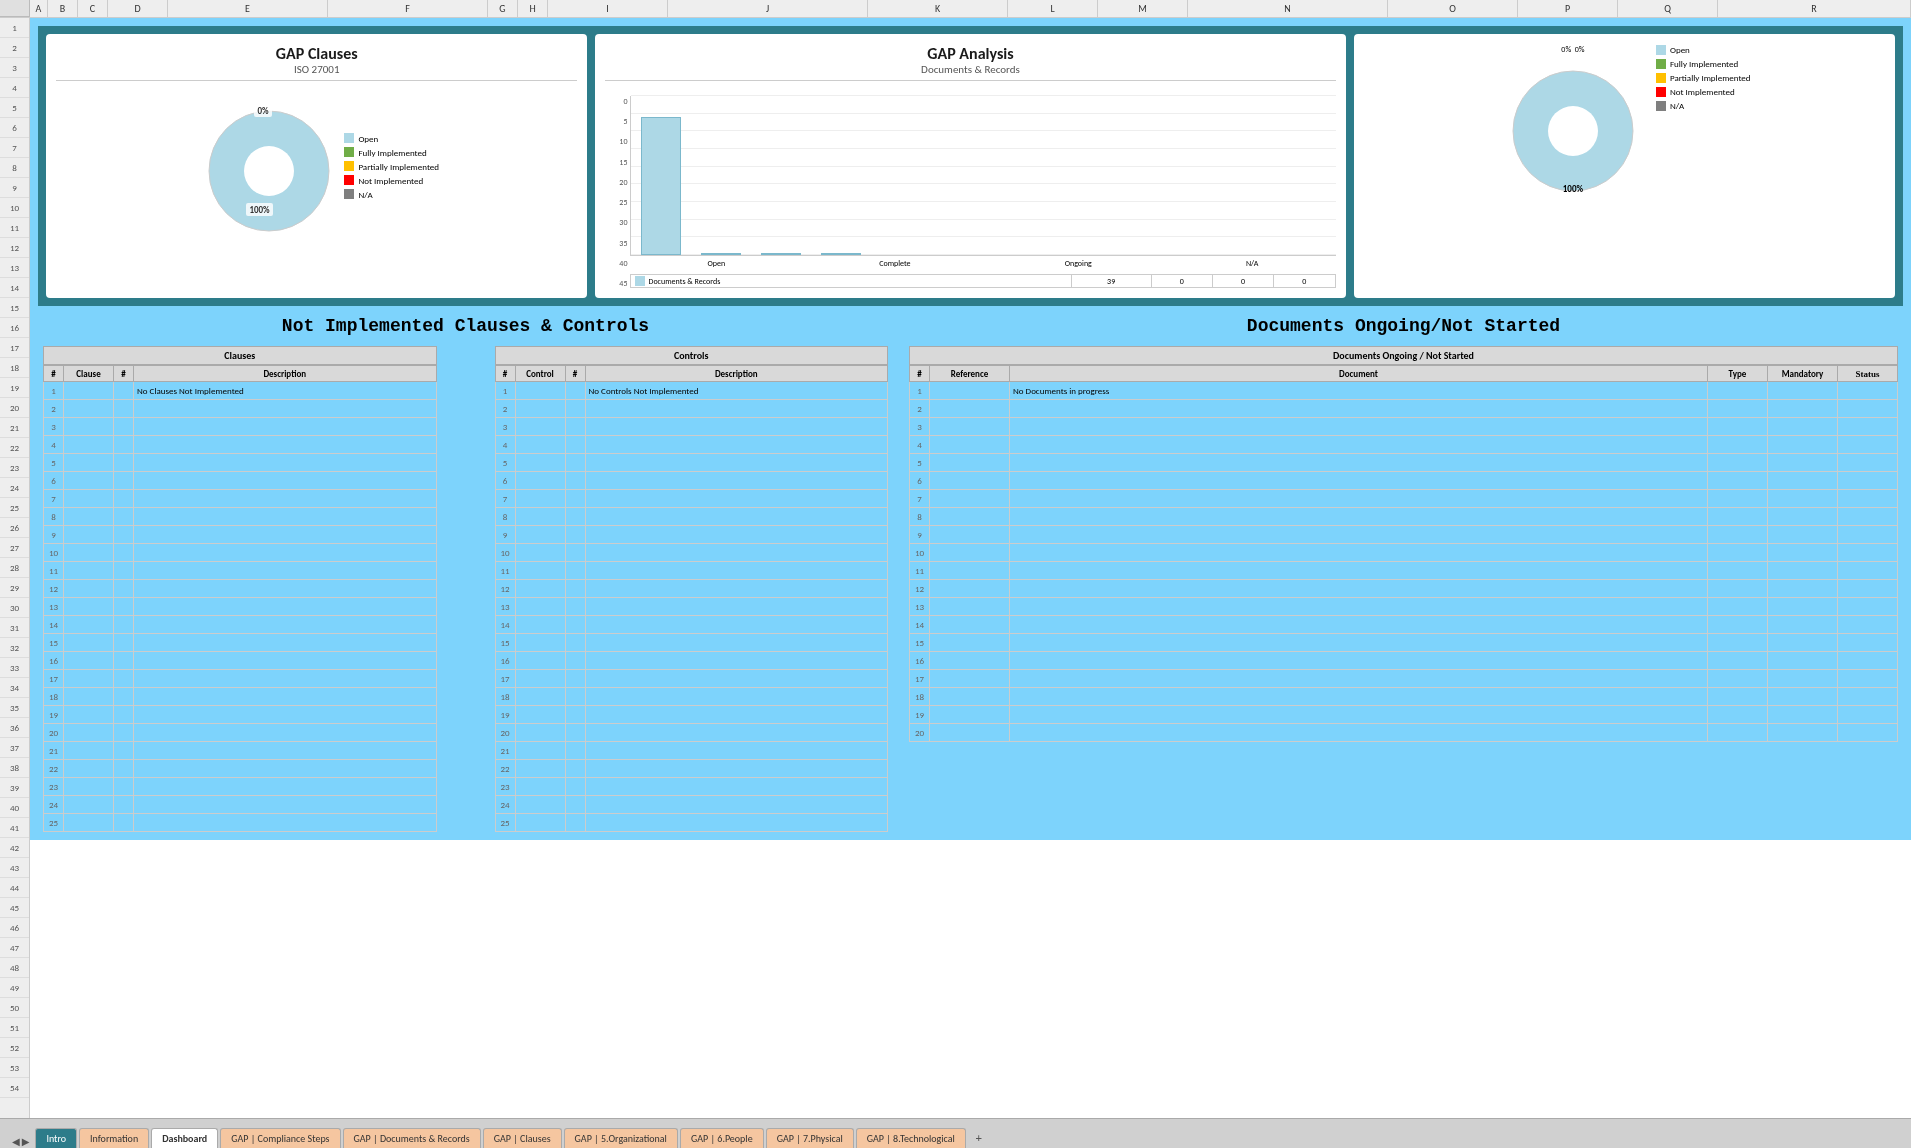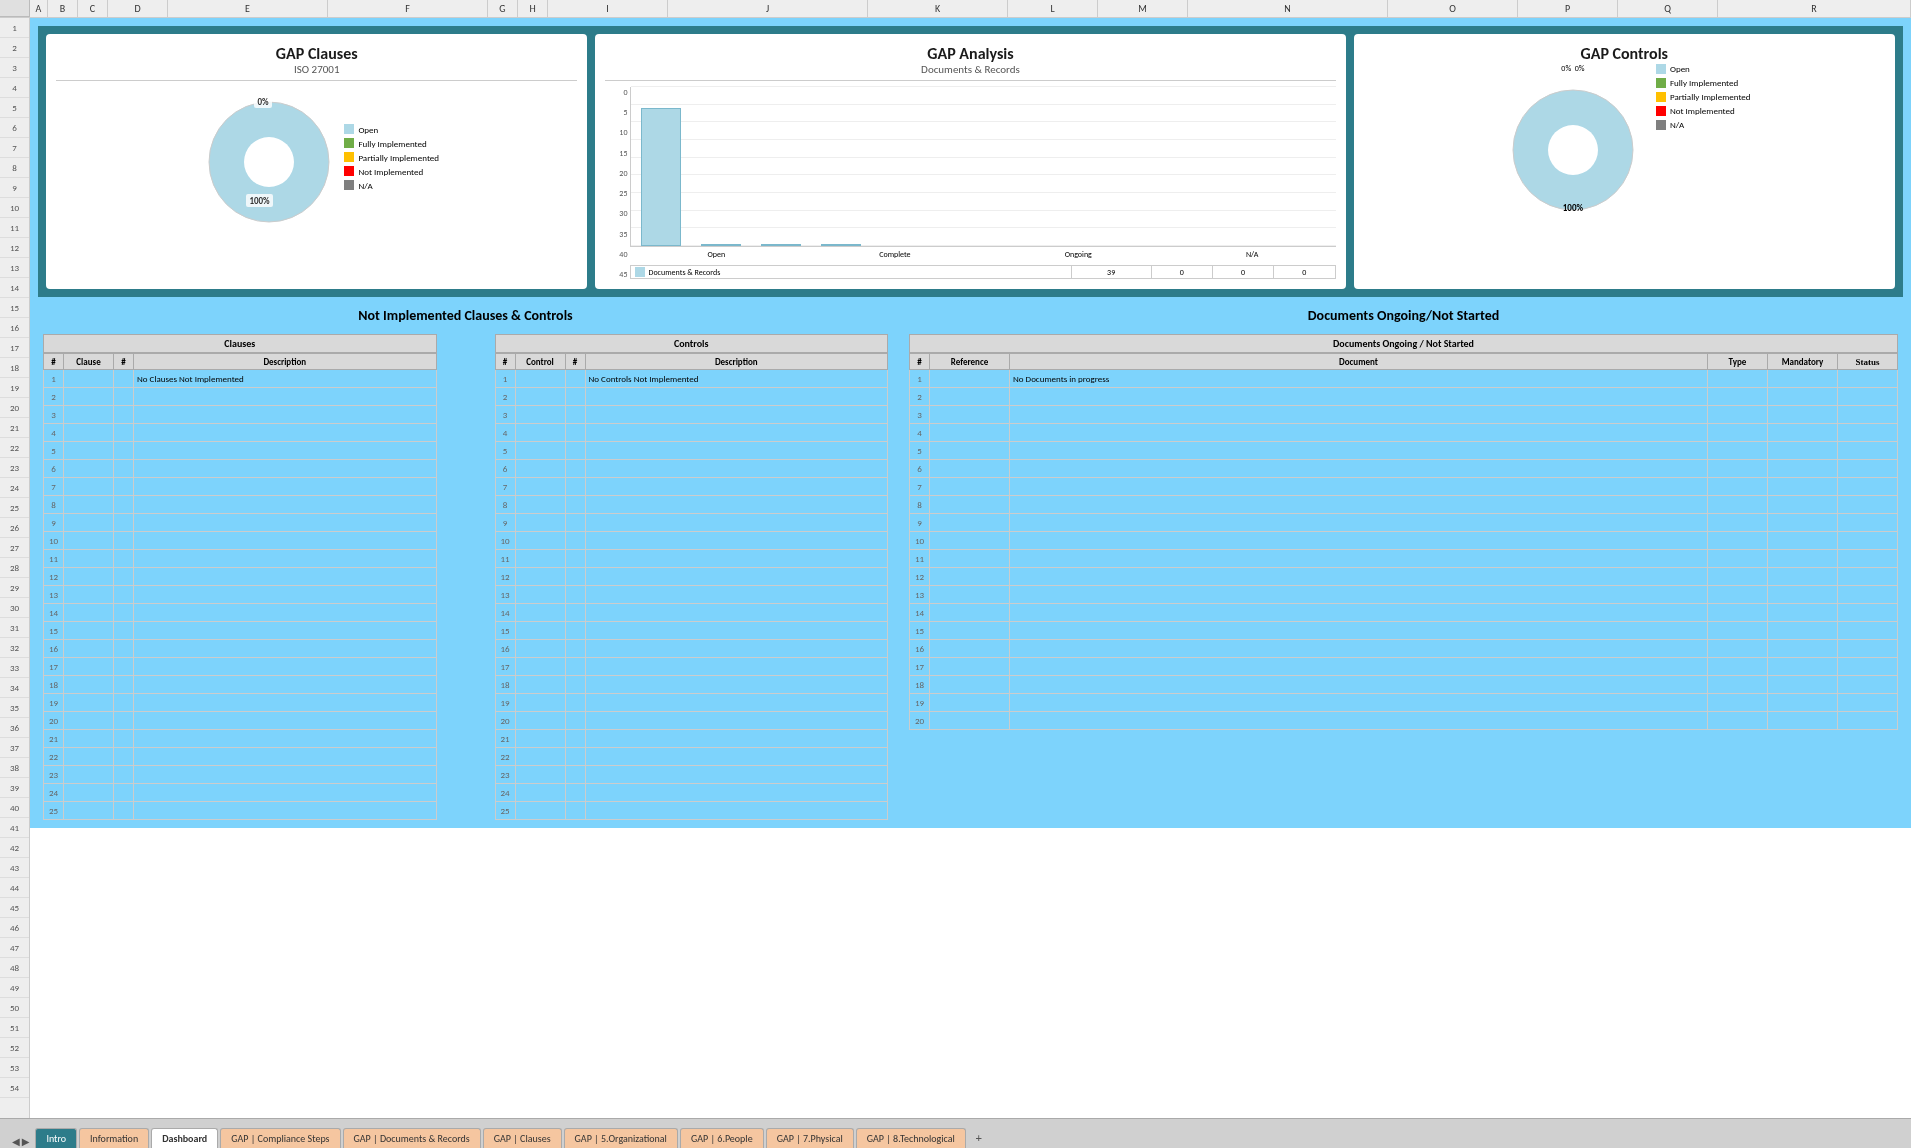--- a/index.html
+++ b/index.html
@@ -103,21 +103,21 @@
       font-size: 16px;
       font-weight: bold;
       text-align: center;
       color: #1a1a1a;
     }
 
     .chart-subtitle {
       font-size: 11px;
       text-align: center;
       color: #555;
-      margin-bottom: 6px;
+      margin-bottom: 15px;
       border-bottom: 1px solid #ccc;
       padding-bottom: 4px;
     }
 
     .chart-inner {
       display: flex;
       align-items: center;
       justify-content: center;
       gap: 10px;
     }
@@ -221,24 +221,25 @@
       text-align: center;
     }
 
     .data-table-bar .legend-cell {
       display: flex;
       align-items: center;
       gap: 3px;
     }
 
     .section-title {
-      font-size: 14px;
+      font-size: 18px;
       font-weight: bold;
       text-align: center;
       margin-bottom: 10px;
+      font-family: Liberation Mono, monospace;
     }
 
     .data-table {
       width: 100%;
       border-collapse: collapse;
       font-size: 9px;
     }
 
     .data-table th {
       background: #d9d9d9;
@@ -526,21 +527,20 @@
                     <td>0</td>
                     <td>0</td>
                   </tr>
                 </tbody>
                   </table>
               </div>
             </div>
           </div>
 
           <div class="chart-box">
-            <div class="chart-title">GAP Controls</div>
             <div style="display:flex; align-items:flex-start; justify-content:center; gap:8px; position:relative;">
               <div style="position:relative;">
                 <div style="font-size:8px; text-align:center; position:absolute; top:0; left:50%; transform:translateX(-50%); white-space:nowrap;">0%&nbsp;&nbsp;0%</div>
                 <svg width="150" height="150" viewBox="0 0 150 150" style="margin-top:12px;">
                   <circle cx="75" cy="75" r="60" fill="#add8e6" stroke="#ccc" stroke-width="1"></circle>
                   <circle cx="75" cy="75" r="25" fill="white"></circle>
                 </svg>
                 <div style="font-size:9px; font-weight:bold; text-align:center; position:absolute; bottom:15px; left:50%; transform:translateX(-50%);">100%</div>
               </div>
               <div class="legend">

